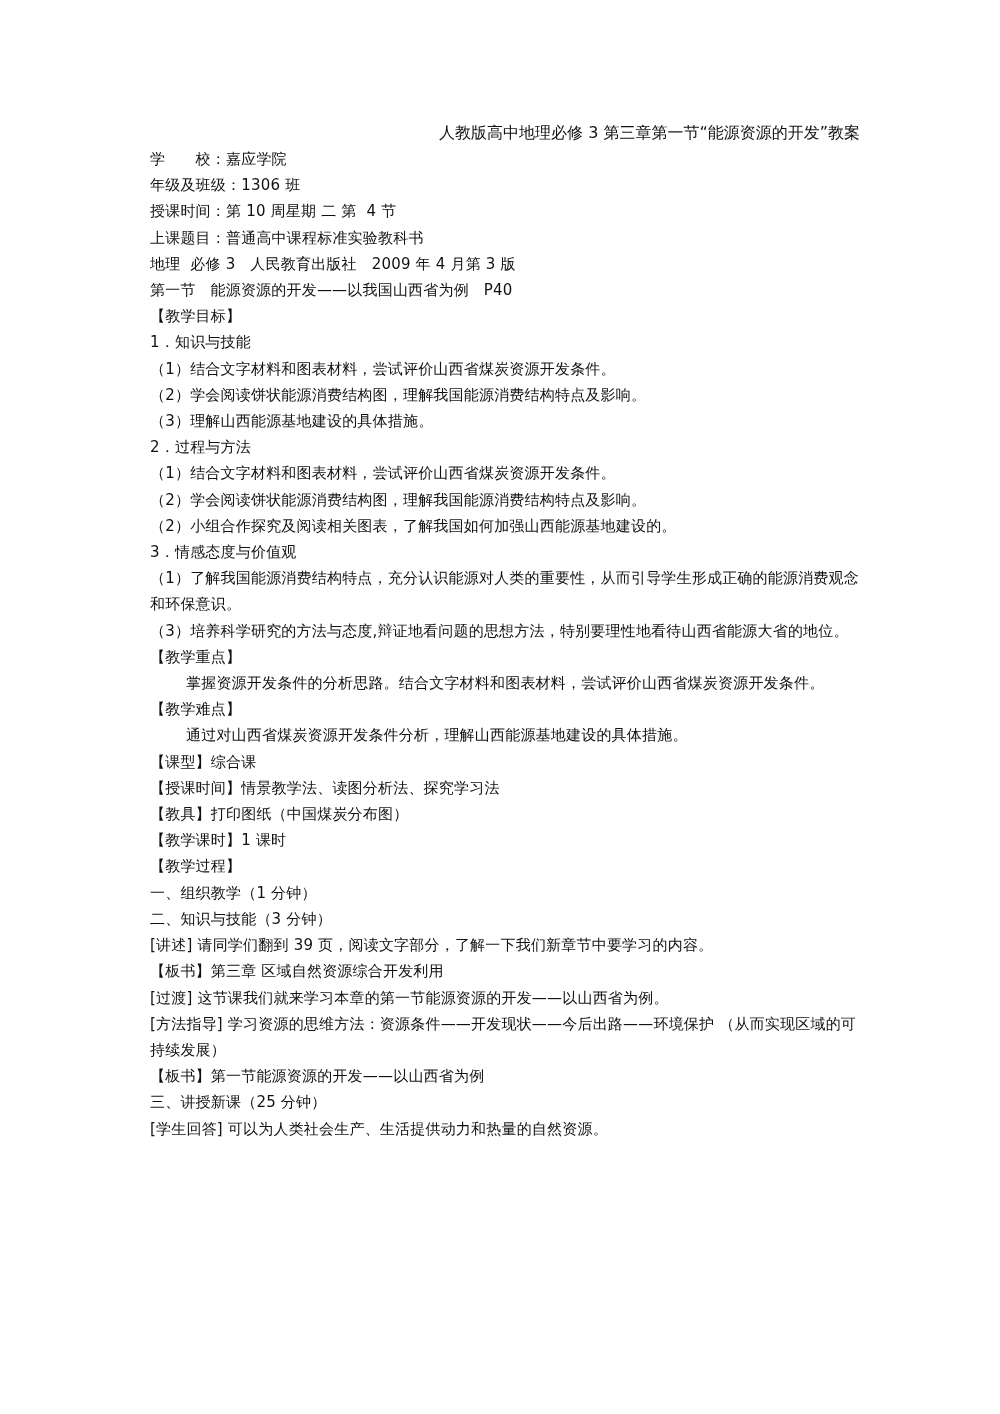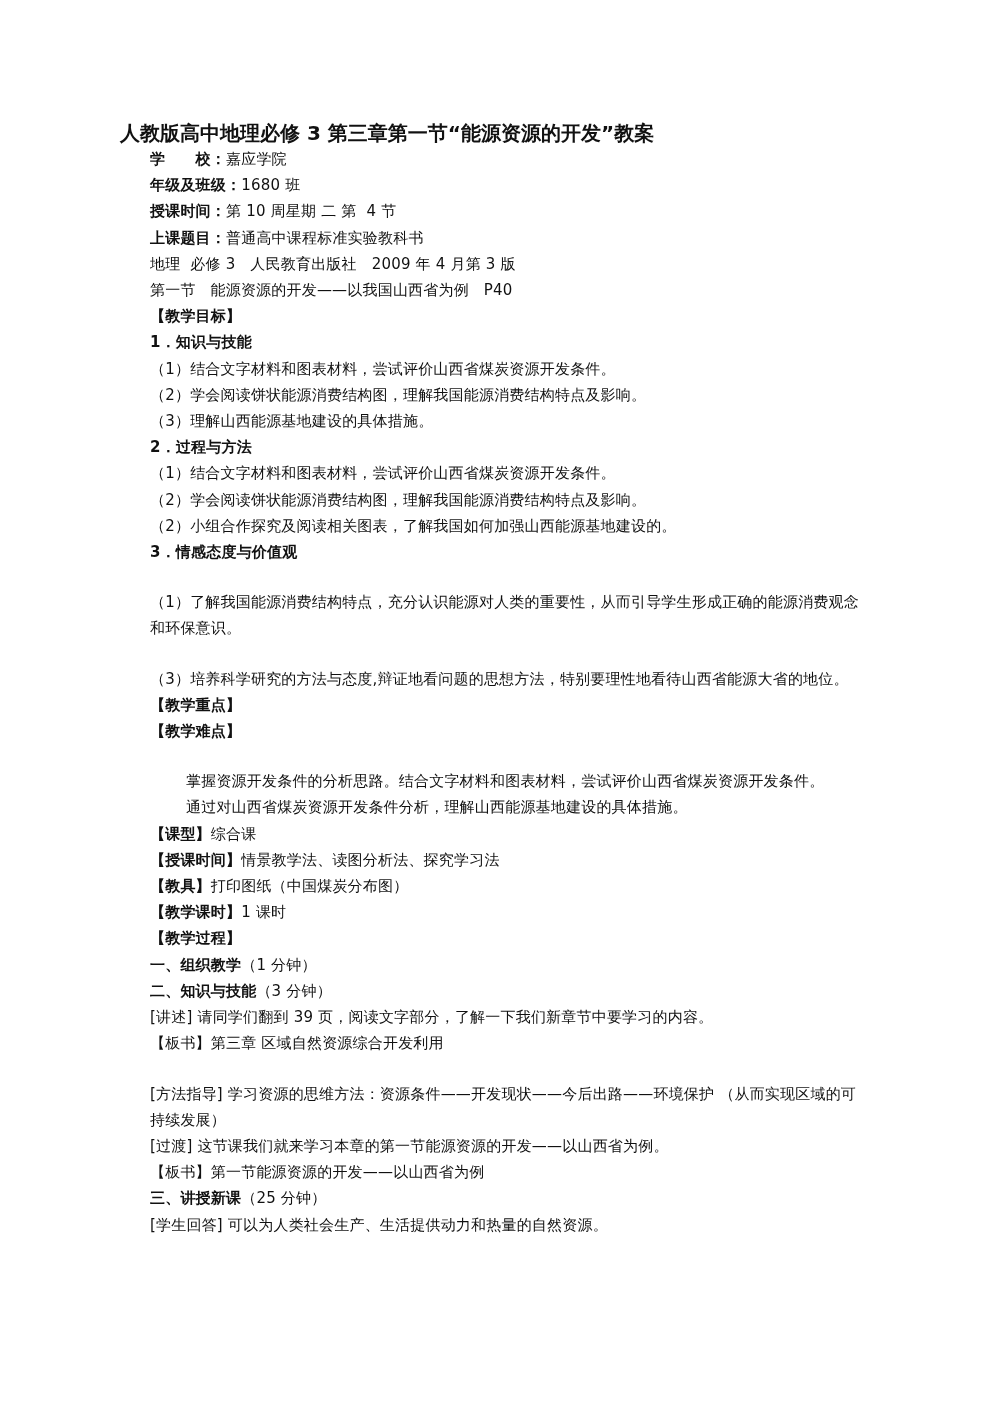--- a/index.html
+++ b/index.html
@@ -1,63 +1,63 @@
 <!DOCTYPE html>
 <html><head>
 <meta charset="utf-8">
 <style>
   html, body { margin: 0; padding: 0; background: #ffffff; }
   body { width: 1000px; height: 1414px; position: relative; overflow: hidden;
          font-family: "DejaVu Sans", "Liberation Sans", sans-serif; color: #111; }
   .page { position: absolute; left: 150px; top: 120px; width: 710px; }
-  .title { text-align: left; font-weight: bold; font-size: 20px; height: 26px; line-height: 26px; margin-left: -30px; }
+  .title { text-align: right; font-weight: normal; font-size: 16px; height: 26px; line-height: 26px; margin-left: -30px; }
   .line { font-size: 15px; line-height: 26.2px; white-space: nowrap; letter-spacing: 0.2px; }
-  .wrap { white-space: normal; margin-top: 24px; }
-  .b { font-weight: bold; }
+  .wrap { white-space: normal; }
+  .b { font-weight: normal; }
   .para { text-indent: 36px; padding-left: 0; }
 </style>
 </head>
 <body>
 
 <div class="page">
   <div class="title">人教版高中地理必修 3 第三章第一节“能源资源的开发”教案</div>
 
   <div class="line"><span class="b">学　　校：</span><span>嘉应学院</span></div>
-  <div class="line"><span class="b">年级及班级：</span><span>1680 班</span></div>
+  <div class="line"><span class="b">年级及班级：</span><span>1306 班</span></div>
   <div class="line"><span class="b">授课时间：</span><span style="white-space:pre">第 10 周星期 二 第  4 节</span></div>
   <div class="line"><span class="b">上课题目：</span><span>普通高中课程标准实验教科书</span></div>
   <div class="line" style="white-space:pre">地理  必修 3   人民教育出版社   2009 年 4 月第 3 版</div>
   <div class="line" style="white-space:pre">第一节   能源资源的开发——以我国山西省为例   P40</div>
 
   <div class="line b">【教学目标】</div>
   <div class="line b">1．知识与技能</div>
   <div class="line">（1）结合文字材料和图表材料，尝试评价山西省煤炭资源开发条件。</div>
   <div class="line">（2）学会阅读饼状能源消费结构图，理解我国能源消费结构特点及影响。</div>
   <div class="line">（3）理解山西能源基地建设的具体措施。</div>
   <div class="line b">2．过程与方法</div>
   <div class="line">（1）结合文字材料和图表材料，尝试评价山西省煤炭资源开发条件。</div>
   <div class="line">（2）学会阅读饼状能源消费结构图，理解我国能源消费结构特点及影响。</div>
   <div class="line">（2）小组合作探究及阅读相关图表，了解我国如何加强山西能源基地建设的。</div>
   <div class="line b">3．情感态度与价值观</div>
   <div class="line wrap">（1）了解我国能源消费结构特点，充分认识能源对人类的重要性，从而引导学生形成正确的能源消费观念和环保意识。</div>
   <div class="line wrap">（3）培养科学研究的方法与态度,辩证地看问题的思想方法，特别要理性地看待山西省能源大省的地位。</div>
 
   <div class="line b">【教学重点】</div>
+  <div class="line wrap para">掌握资源开发条件的分析思路。结合文字材料和图表材料，尝试评价山西省煤炭资源开发条件。</div>
   <div class="line b">【教学难点】</div>
-  <div class="line wrap para">掌握资源开发条件的分析思路。结合文字材料和图表材料，尝试评价山西省煤炭资源开发条件。</div>
   <div class="line para">通过对山西省煤炭资源开发条件分析，理解山西能源基地建设的具体措施。</div>
 
   <div class="line"><span class="b">【课型】</span><span>综合课</span></div>
   <div class="line"><span class="b">【授课时间】</span><span>情景教学法、读图分析法、探究学习法</span></div>
   <div class="line"><span class="b">【教具】</span><span>打印图纸（中国煤炭分布图）</span></div>
   <div class="line"><span class="b">【教学课时】</span><span>1 课时</span></div>
   <div class="line b">【教学过程】</div>
 
   <div class="line"><span class="b">一、组织教学</span><span>（1 分钟）</span></div>
   <div class="line"><span class="b">二、知识与技能</span><span>（3 分钟）</span></div>
   <div class="line">[讲述] 请同学们翻到 39 页，阅读文字部分，了解一下我们新章节中要学习的内容。</div>
   <div class="line">【板书】第三章 区域自然资源综合开发利用</div>
+  <div class="line">[过渡] 这节课我们就来学习本章的第一节能源资源的开发——以山西省为例。</div>
   <div class="line wrap">[方法指导] 学习资源的思维方法：资源条件——开发现状——今后出路——环境保护  （从而实现区域的可持续发展）</div>
-  <div class="line">[过渡] 这节课我们就来学习本章的第一节能源资源的开发——以山西省为例。</div>
   <div class="line">【板书】第一节能源资源的开发——以山西省为例</div>
   <div class="line"><span class="b">三、讲授新课</span><span>（25 分钟）</span></div>
   <div class="line">[学生回答] 可以为人类社会生产、生活提供动力和热量的自然资源。</div>
 </div>
 
 </body></html>

